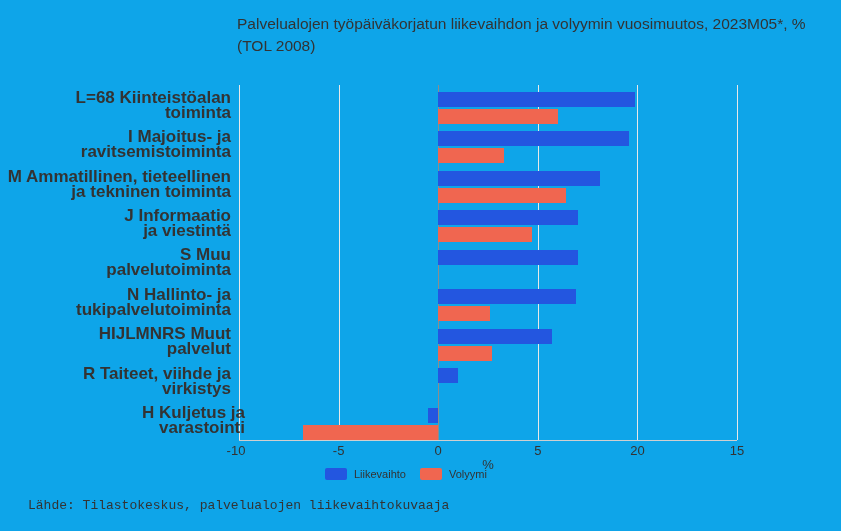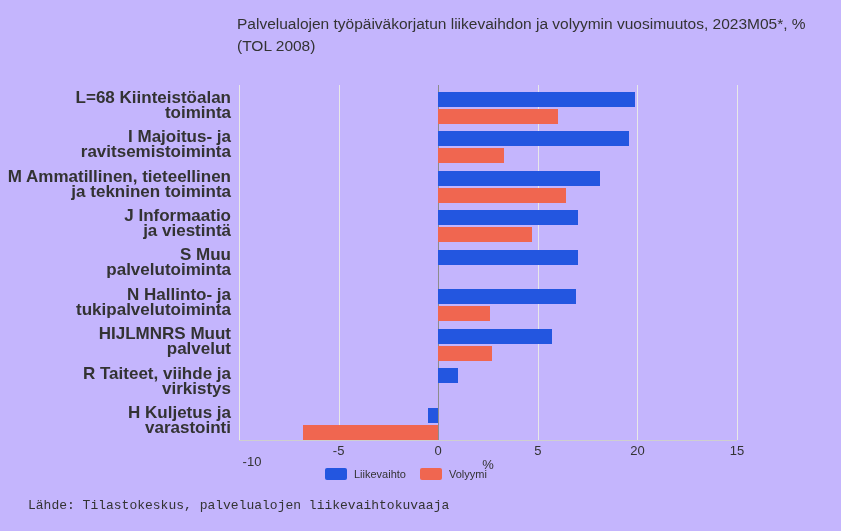--- a/index.html
+++ b/index.html
@@ -1,20 +1,20 @@
 <!DOCTYPE html>
 <html><head>
 <meta charset="utf-8">
 <style>
   html, body { margin: 0; padding: 0; background: #ffffff; }
   .page {
     position: relative;
     width: 841px;
     height: 531px;
-    background: #c4b5fd;
+    background: #0ea5e9;
     font-family: "Liberation Sans", "DejaVu Sans", sans-serif;
     color: #333333;
     overflow: hidden;
   }
   .title {
     position: absolute;
     left: 237px;
     top: 13px;
     width: 592px;
     font-size: 15.5px;
@@ -129,25 +129,25 @@
         <div class="ylabel" style="top: 203.333px; height: 39.4444px;">J Informaatio
 ja viestintä</div>
         <div class="ylabel" style="top: 242.778px; height: 39.4444px;">S Muu
 palvelutoiminta</div>
         <div class="ylabel" style="top: 282.222px; height: 39.4444px;">N Hallinto- ja
 tukipalvelutoiminta</div>
         <div class="ylabel" style="top: 321.667px; height: 39.4444px;">HIJLMNRS Muut
 palvelut</div>
         <div class="ylabel" style="top: 361.111px; height: 39.4444px;">R Taiteet, viihde ja
 virkistys</div>
-        <div class="ylabel" style="top: 400.556px; height: 39.4444px;">H Kuljetus ja
+        <div class="ylabel" style="top: 400.556px; height: 39.4444px; padding-left: 14px;">H Kuljetus ja
 varastointi</div>
       </div>
     <div id="xticks">
-        <div class="xtick" style="left: 252px; margin-top: 11px;">-10</div>
+        <div class="xtick" style="left: 236px;">-10</div>
         <div class="xtick" style="left: 338.6px;">-5</div>
         <div class="xtick" style="left: 438.2px;">0</div>
         <div class="xtick" style="left: 537.8px;">5</div>
         <div class="xtick" style="left: 637.4px;">20</div>
         <div class="xtick" style="left: 737px;">15</div>
       </div>
     <div class="xlabel">%</div>
     <div class="legend" id="legend">
         <div class="legend-item">
           <div class="legend-swatch" style="background: rgb(35, 86, 224);"></div>

